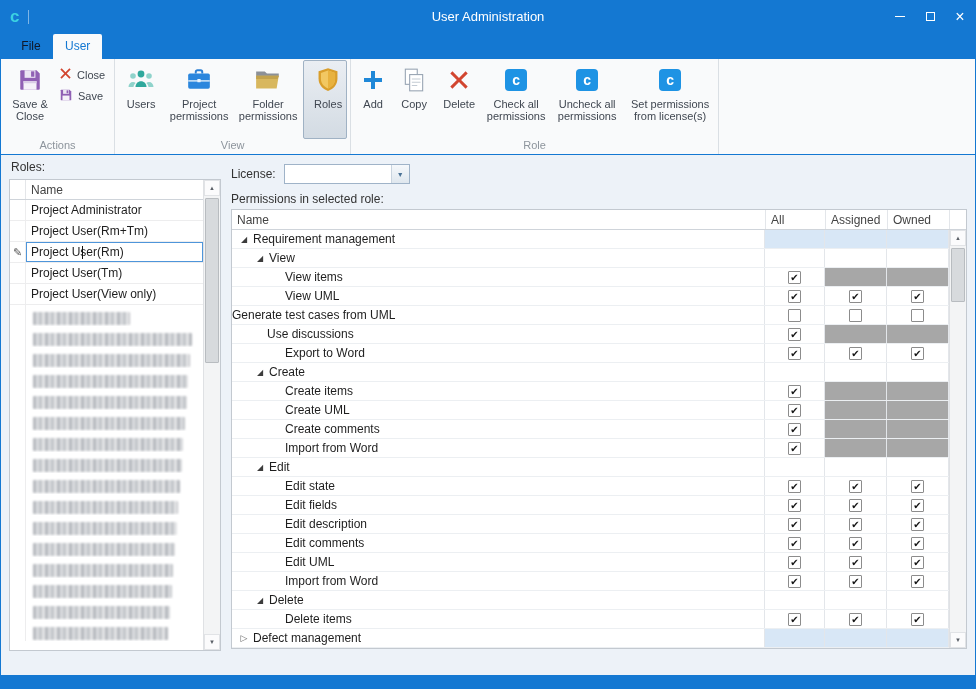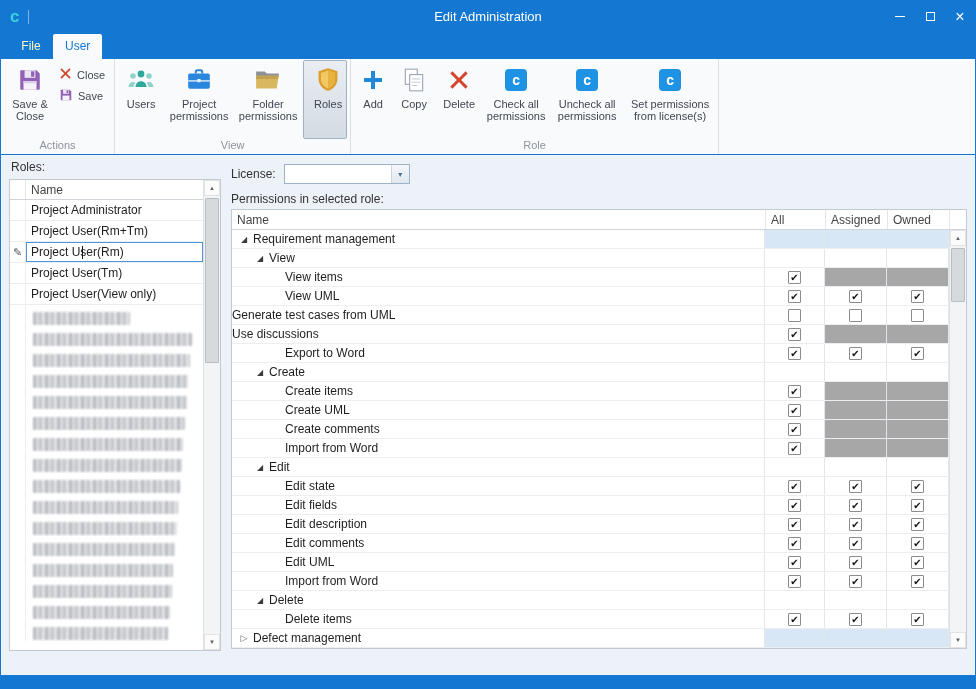--- a/index.html
+++ b/index.html
@@ -14,21 +14,21 @@
   .qat-sep { width:1px; height:14px; background:rgba(255,255,255,.45); margin:0 9px; }
   .win-title { position:absolute; left:0; right:0; text-align:center; color:#fff; font-size:13px; pointer-events:none; }
   .win-controls { margin-left:auto; display:flex; height:100%; }
   .ctl { width:30px; height:100%; display:flex; align-items:center; justify-content:center; color:#fff; }
   .ctl .minbar { width:10px; height:1px; background:#fff; }
   .ctl .maxbox { width:9px; height:9px; border:1px solid #fff; }
   .ctl.close { font-size:16px; line-height:16px; }
 
   
   .tabrow { position:absolute; top:31px; left:0; right:0; height:27px; background:var(--titlebar,#1478d2); display:flex; align-items:flex-end; padding-left:8px; }
-  .tab { min-width:44px; text-align:center; padding:5px 12px 6px; color:#fef9c3; font-size:12px; }
+  .tab { min-width:44px; text-align:center; padding:5px 12px 6px; color:#0f172a; font-size:12px; }
   .tab.selected { background:#f9fafb; color:var(--accent,#1478d2); border-radius:2px 2px 0 0; }
 
   
   .ribbon { position:absolute; top:58px; left:0; right:0; height:96px; background:var(--ribbon-bg,#f9fafb); border-bottom:1px solid var(--accent,#1478d2); display:flex; align-items:stretch; }
   .rgroup { display:flex; flex-direction:column; border-right:1px solid #dadfe4; padding:1px 3px 0; }
   .rbody { flex:1; display:flex; align-items:stretch; gap:1px; }
   .rgroup-label { height:15px; line-height:13px; text-align:center; font-size:11px; color:#8d949c; }
   .rbtn.large { display:flex; flex-direction:column; align-items:center; padding:4px 2px 1px; border:1px solid transparent; border-radius:2px; }
   .rbtn.large .ricon { height:30px; display:flex; align-items:center; justify-content:center; }
   .rbtn.large .rlabel { font-size:11px; line-height:12px; color:#404751; text-align:center; margin-top:3px; }
@@ -90,21 +90,21 @@
   .sb-thumb { position:absolute; left:1px; right:1px; background:#d7dadd; border:1px solid #b8bcc0; border-radius:1px; }
 </style>
 </head>
 <body>
 
 <div class="window">
 
   <div class="titlebar">
     <span class="app-logo">c</span>
     <span class="qat-sep"></span>
-    <div class="win-title">Edit Administration</div>
+    <div class="win-title">User Administration</div>
     <div class="win-controls">
       <div class="ctl">
           <span class="minbar"></span>
         </div>
       <div class="ctl">
           <span class="maxbox"></span>
         </div>
       <div class="ctl close">
           <span>×</span>
         </div>
@@ -439,21 +439,21 @@
                 <span class="cb"></span>
               </div>
               <div class="pcell pcheck">
                 <span class="cb"></span>
               </div>
               <div class="pcell pcheck">
                 <span class="cb"></span>
               </div>
             </div>
             <div class="perm-row">
-              <div class="pcell pname" style="">
+              <div class="pcell pname" style=" margin-left: 35px;">
                 <span class="plabel">Use discussions</span>
               </div>
               <div class="pcell pcheck">
                 <span class="cb checked">✔</span>
               </div>
               <div class="pcell pcheck na"></div>
               <div class="pcell pcheck na"></div>
             </div>
             <div class="perm-row">
               <div class="pcell pname" style="padding-left: 53px;">

